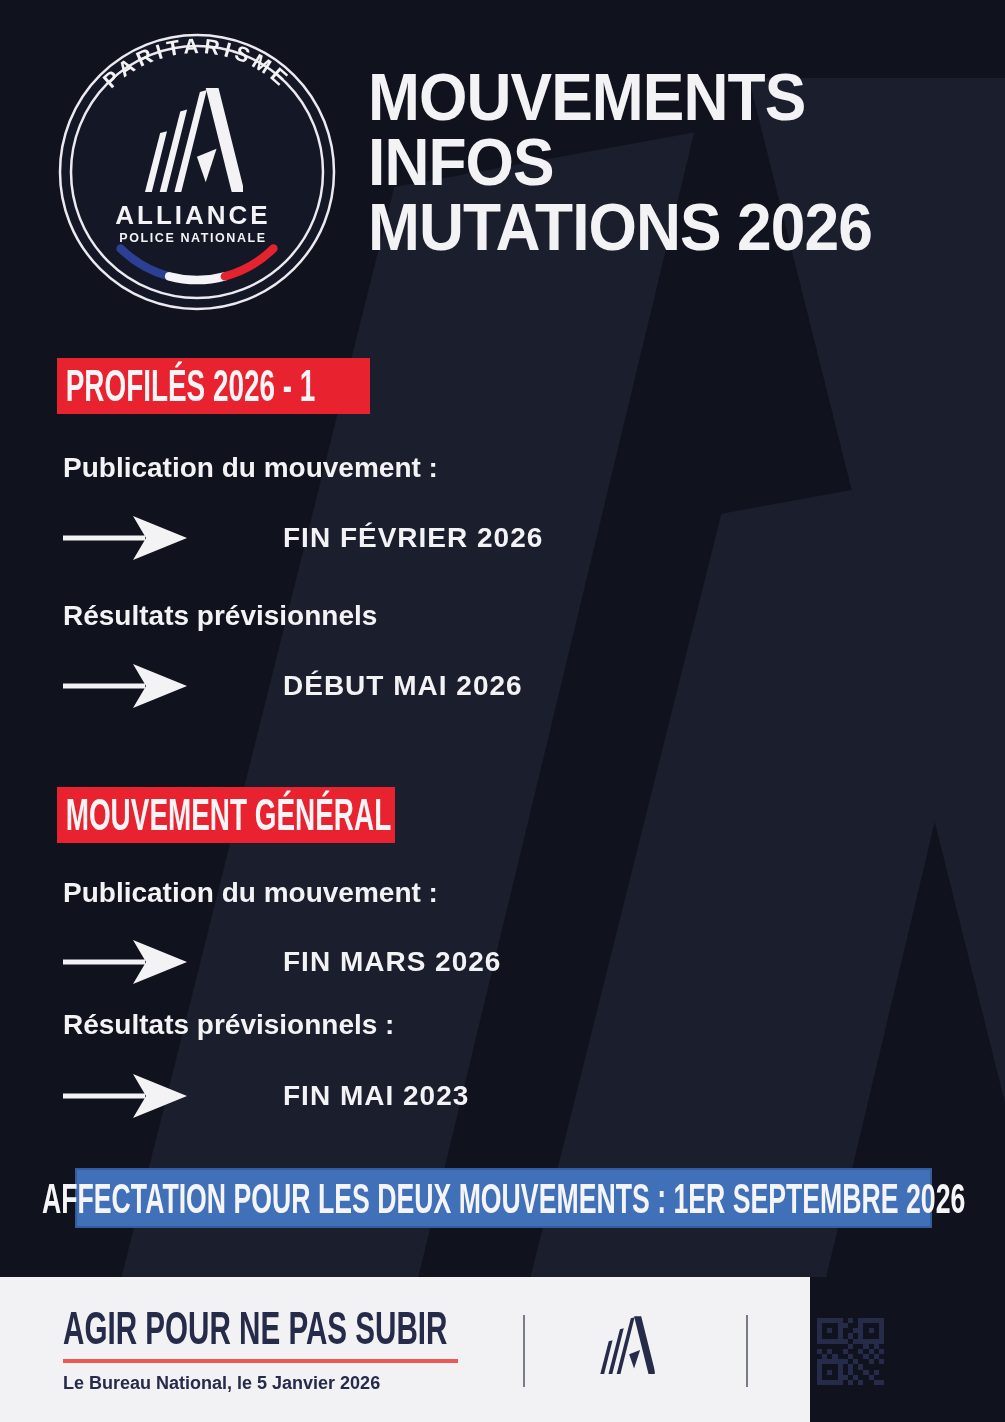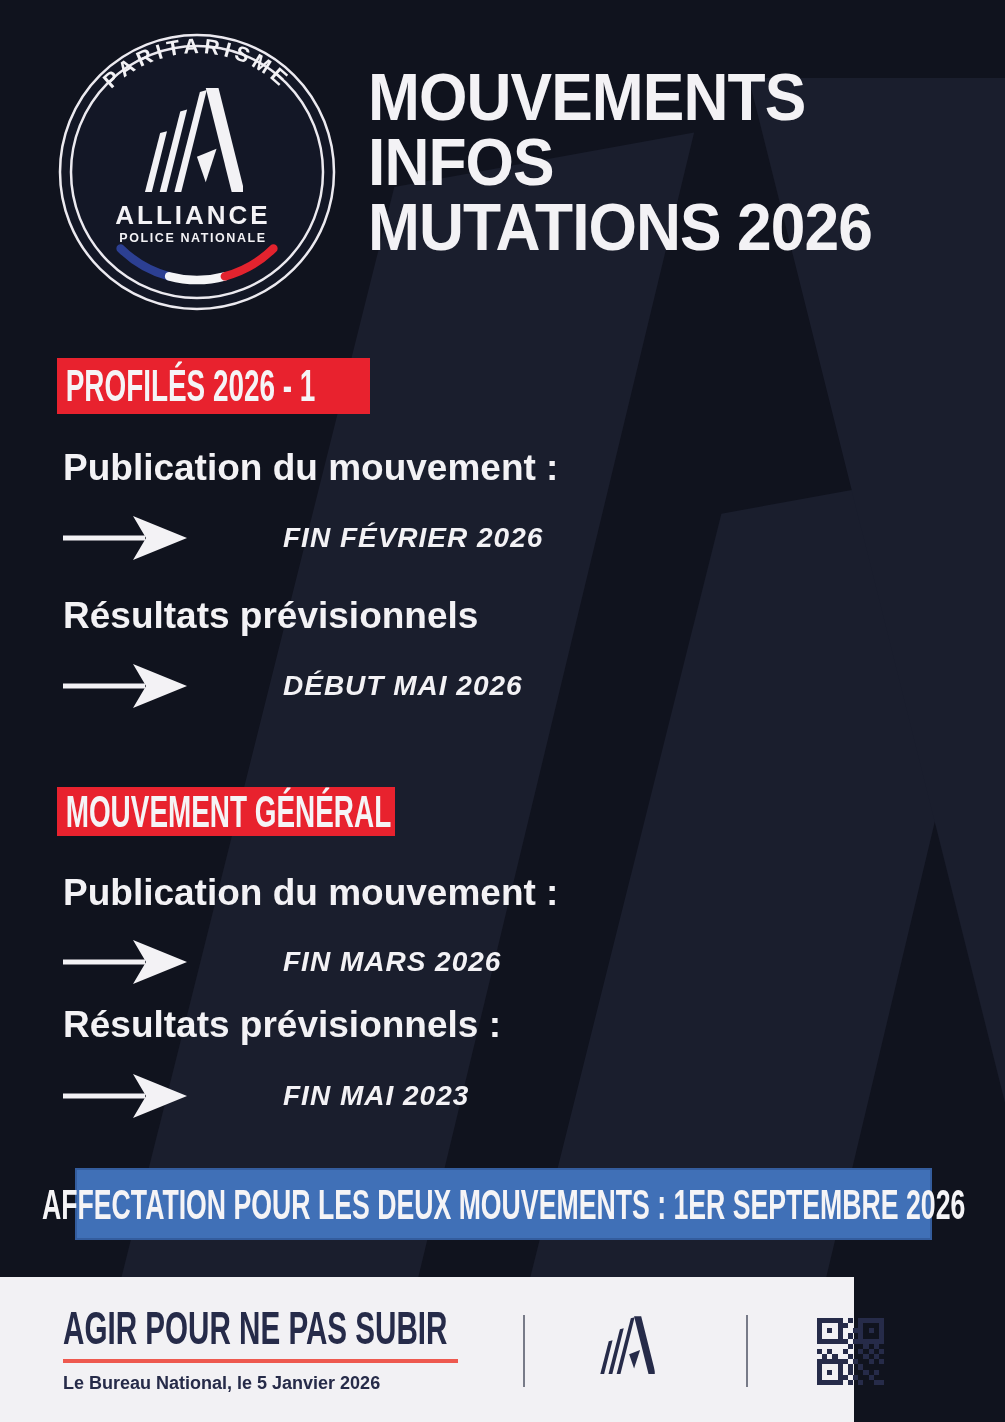--- a/index.html
+++ b/index.html
@@ -15,36 +15,36 @@
   
   .title{position:absolute;left:368px;top:64px;color:#f3f2f5;}
   .title .tline{height:65px;line-height:65px;font-size:67px;font-weight:bold;letter-spacing:-1px;white-space:nowrap;}
   .title .tline span{display:inline-block;transform:scaleX(.93);transform-origin:left center;}
 
   
   .badge{position:absolute;background:#e8222e;color:#f5f4f6;display:flex;align-items:center;}
   .badge span{display:inline-block;font-size:45px;font-weight:bold;white-space:nowrap;
               transform:scaleX(.62);transform-origin:left center;padding-left:14px;letter-spacing:0;}
   .badge1{left:57px;top:358px;width:313px;height:56px;}
-  .badge2{left:57px;top:787px;width:338px;height:49px;}
+  .badge2{left:57px;top:787px;width:338px;height:56px;}
 
   
-  .lbl{position:absolute;left:63px;color:#f3f2f5;font-size:37px;font-weight:bold;line-height:42px;white-space:nowrap;}
+  .lbl{position:absolute;left:63px;color:#f3f2f5;font-size:28px;font-weight:bold;line-height:42px;white-space:nowrap;}
   .row{position:absolute;left:63px;display:flex;align-items:center;height:48px;}
-  .row .value{margin-left:96px;color:#f3f2f5;font-size:28px;font-weight:bold;letter-spacing:1px;white-space:nowrap;font-style:italic;}
+  .row .value{margin-left:96px;color:#f3f2f5;font-size:28px;font-weight:bold;letter-spacing:1px;white-space:nowrap;}
   .arrow{display:block;}
 
   
-  .banner{position:absolute;left:75px;top:1168px;width:857px;height:72px;background:#4070b7;
+  .banner{position:absolute;left:75px;top:1168px;width:857px;height:60px;background:#4070b7;
           border:2px solid #345d9e;box-sizing:border-box;display:flex;align-items:center;justify-content:center;}
   .banner span{display:inline-block;color:#f5f4f6;font-size:43px;font-weight:bold;white-space:nowrap;
                transform:scaleX(.62);transform-origin:center center;}
 
   
-  .footer{position:absolute;left:0;bottom:0;width:810px;height:145px;background:#f2f1f4;padding-left:44px;}
+  .footer{position:absolute;left:0;bottom:0;width:810px;height:145px;background:#f2f1f4;}
   .slogan{position:absolute;left:63px;top:26px;color:#262b49;font-size:47px;font-weight:bold;line-height:50px;white-space:nowrap;}
   .slogan span{display:inline-block;transform:scaleX(.63);transform-origin:left center;letter-spacing:0;}
   .slogan-underline{position:absolute;left:63px;top:82px;width:395px;height:4px;background:#ee594f;}
   .date-line{position:absolute;left:63px;top:96px;color:#262b49;font-size:18px;font-weight:bold;white-space:nowrap;}
   .fdivider{position:absolute;top:38px;width:2px;height:72px;background:#787b88;}
   .fdiv1{left:523px;}
   .fdiv2{left:746px;}
   .fmark{position:absolute;left:599px;top:37px;width:56px;height:61px;color:#262b49;}
   .qr{position:absolute;left:817px;top:41px;width:67px;height:67px;}
 </style>

